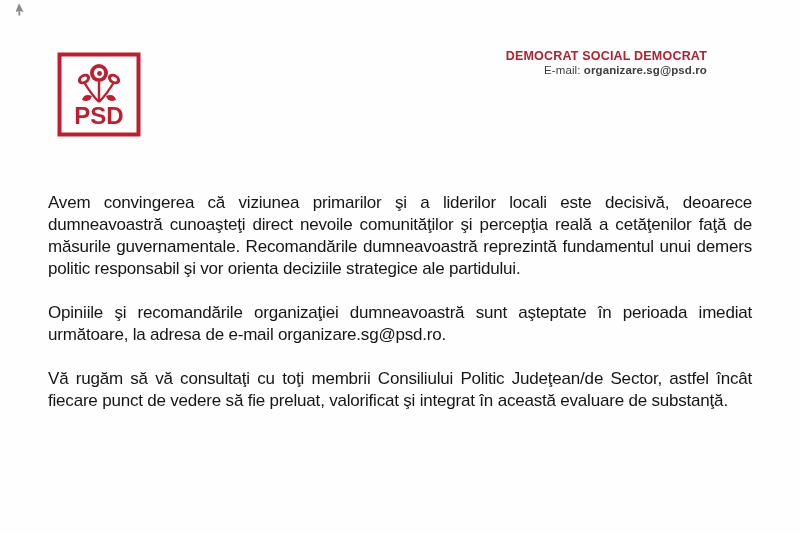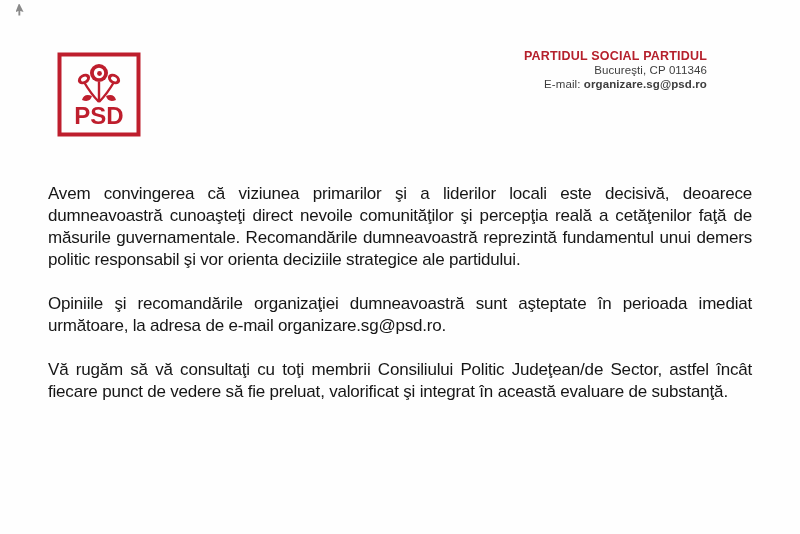--- a/index.html
+++ b/index.html
@@ -40,21 +40,21 @@
     color: #b5202c;
     font-weight: bold;
     font-size: 12.5px;
     line-height: 15px;
     letter-spacing: 0.2px;
   }
   .letterhead .bold { font-weight: bold; margin-top: 36px; }
   .letter-body {
     position: absolute;
     left: 48px;
-    top: 183px;
+    top: 192px;
     width: 704px;
     color: #161616;
     font-size: 17px;
     line-height: 22px;
     letter-spacing: -0.2px;
     text-align: justify;
   }
   .letter-body p { margin: 0 0 22px 0; }
 </style>
 </head>
@@ -87,22 +87,21 @@
       </g>
       <g transform="rotate(32 57 27)">
         <ellipse cx="57" cy="27" rx="6.5" ry="4.8" fill="#be1e2d"></ellipse>
         <ellipse cx="57" cy="27" rx="3.2" ry="2.1" fill="#ffffff"></ellipse>
       </g>
     </g>
     <text x="42" y="72" text-anchor="middle" font-family="Liberation Sans, DejaVu Sans, sans-serif" font-size="24" font-weight="bold" fill="#be1e2d">PSD</text>
   </svg>
 
   <div class="letterhead">
-    <div class="org-name">PARTIDUL SOCIAL PARTIDUL</div>
-    <div>Bucureşti, CP 011346</div>
+    <div class="org-name">DEMOCRAT SOCIAL DEMOCRAT</div>
     <div><span>E-mail: </span><span class="bold">organizare.sg@psd.ro</span></div>
   </div>
 
   <div class="letter-body">
     <p>Avem convingerea că viziunea primarilor şi a liderilor locali este decisivă, deoarece dumneavoastră cunoaşteţi direct nevoile comunităţilor şi percepţia reală a cetăţenilor faţă de măsurile guvernamentale. Recomandările dumneavoastră reprezintă fundamentul unui demers politic responsabil şi vor orienta deciziile strategice ale partidului.</p>
     <p>Opiniile şi recomandările organizaţiei dumneavoastră sunt aşteptate în perioada imediat următoare, la adresa de e-mail organizare.sg@psd.ro.</p>
     <p>Vă rugăm să vă consultaţi cu toţi membrii Consiliului Politic Judeţean/de Sector, astfel încât fiecare punct de vedere să fie preluat, valorificat şi integrat în această evaluare de substanţă.</p>
   </div>
 
 </div>

